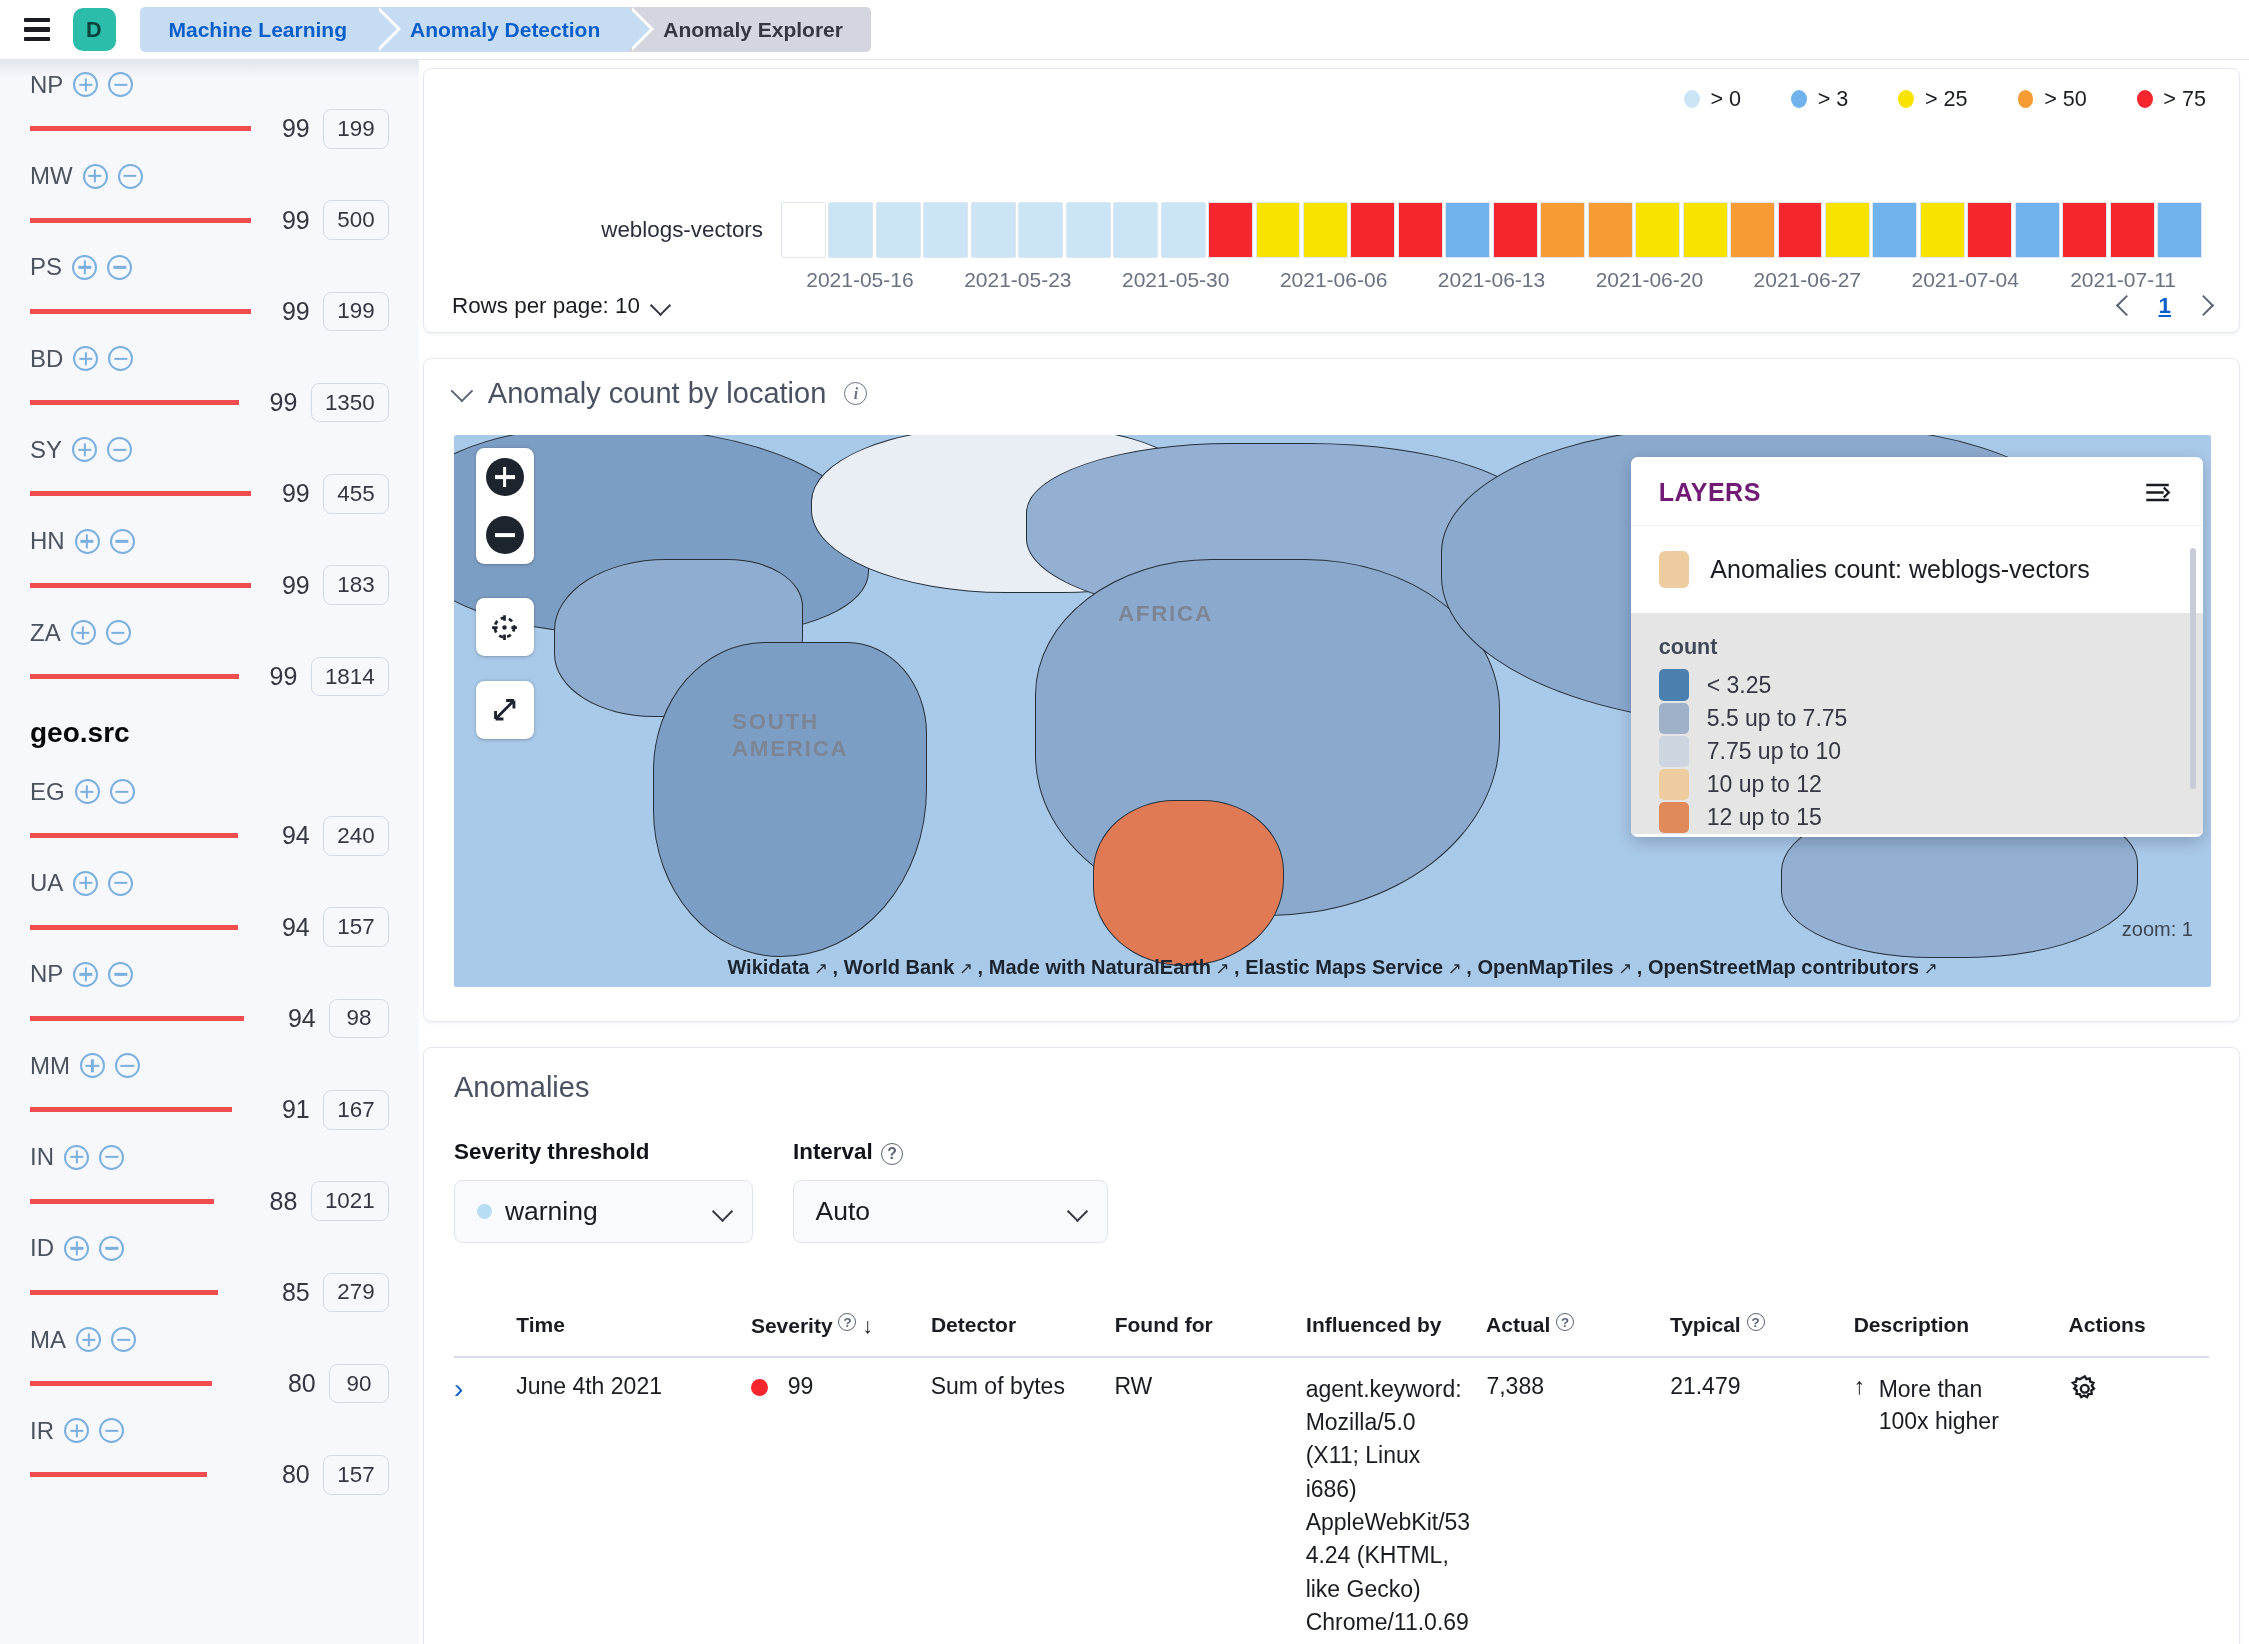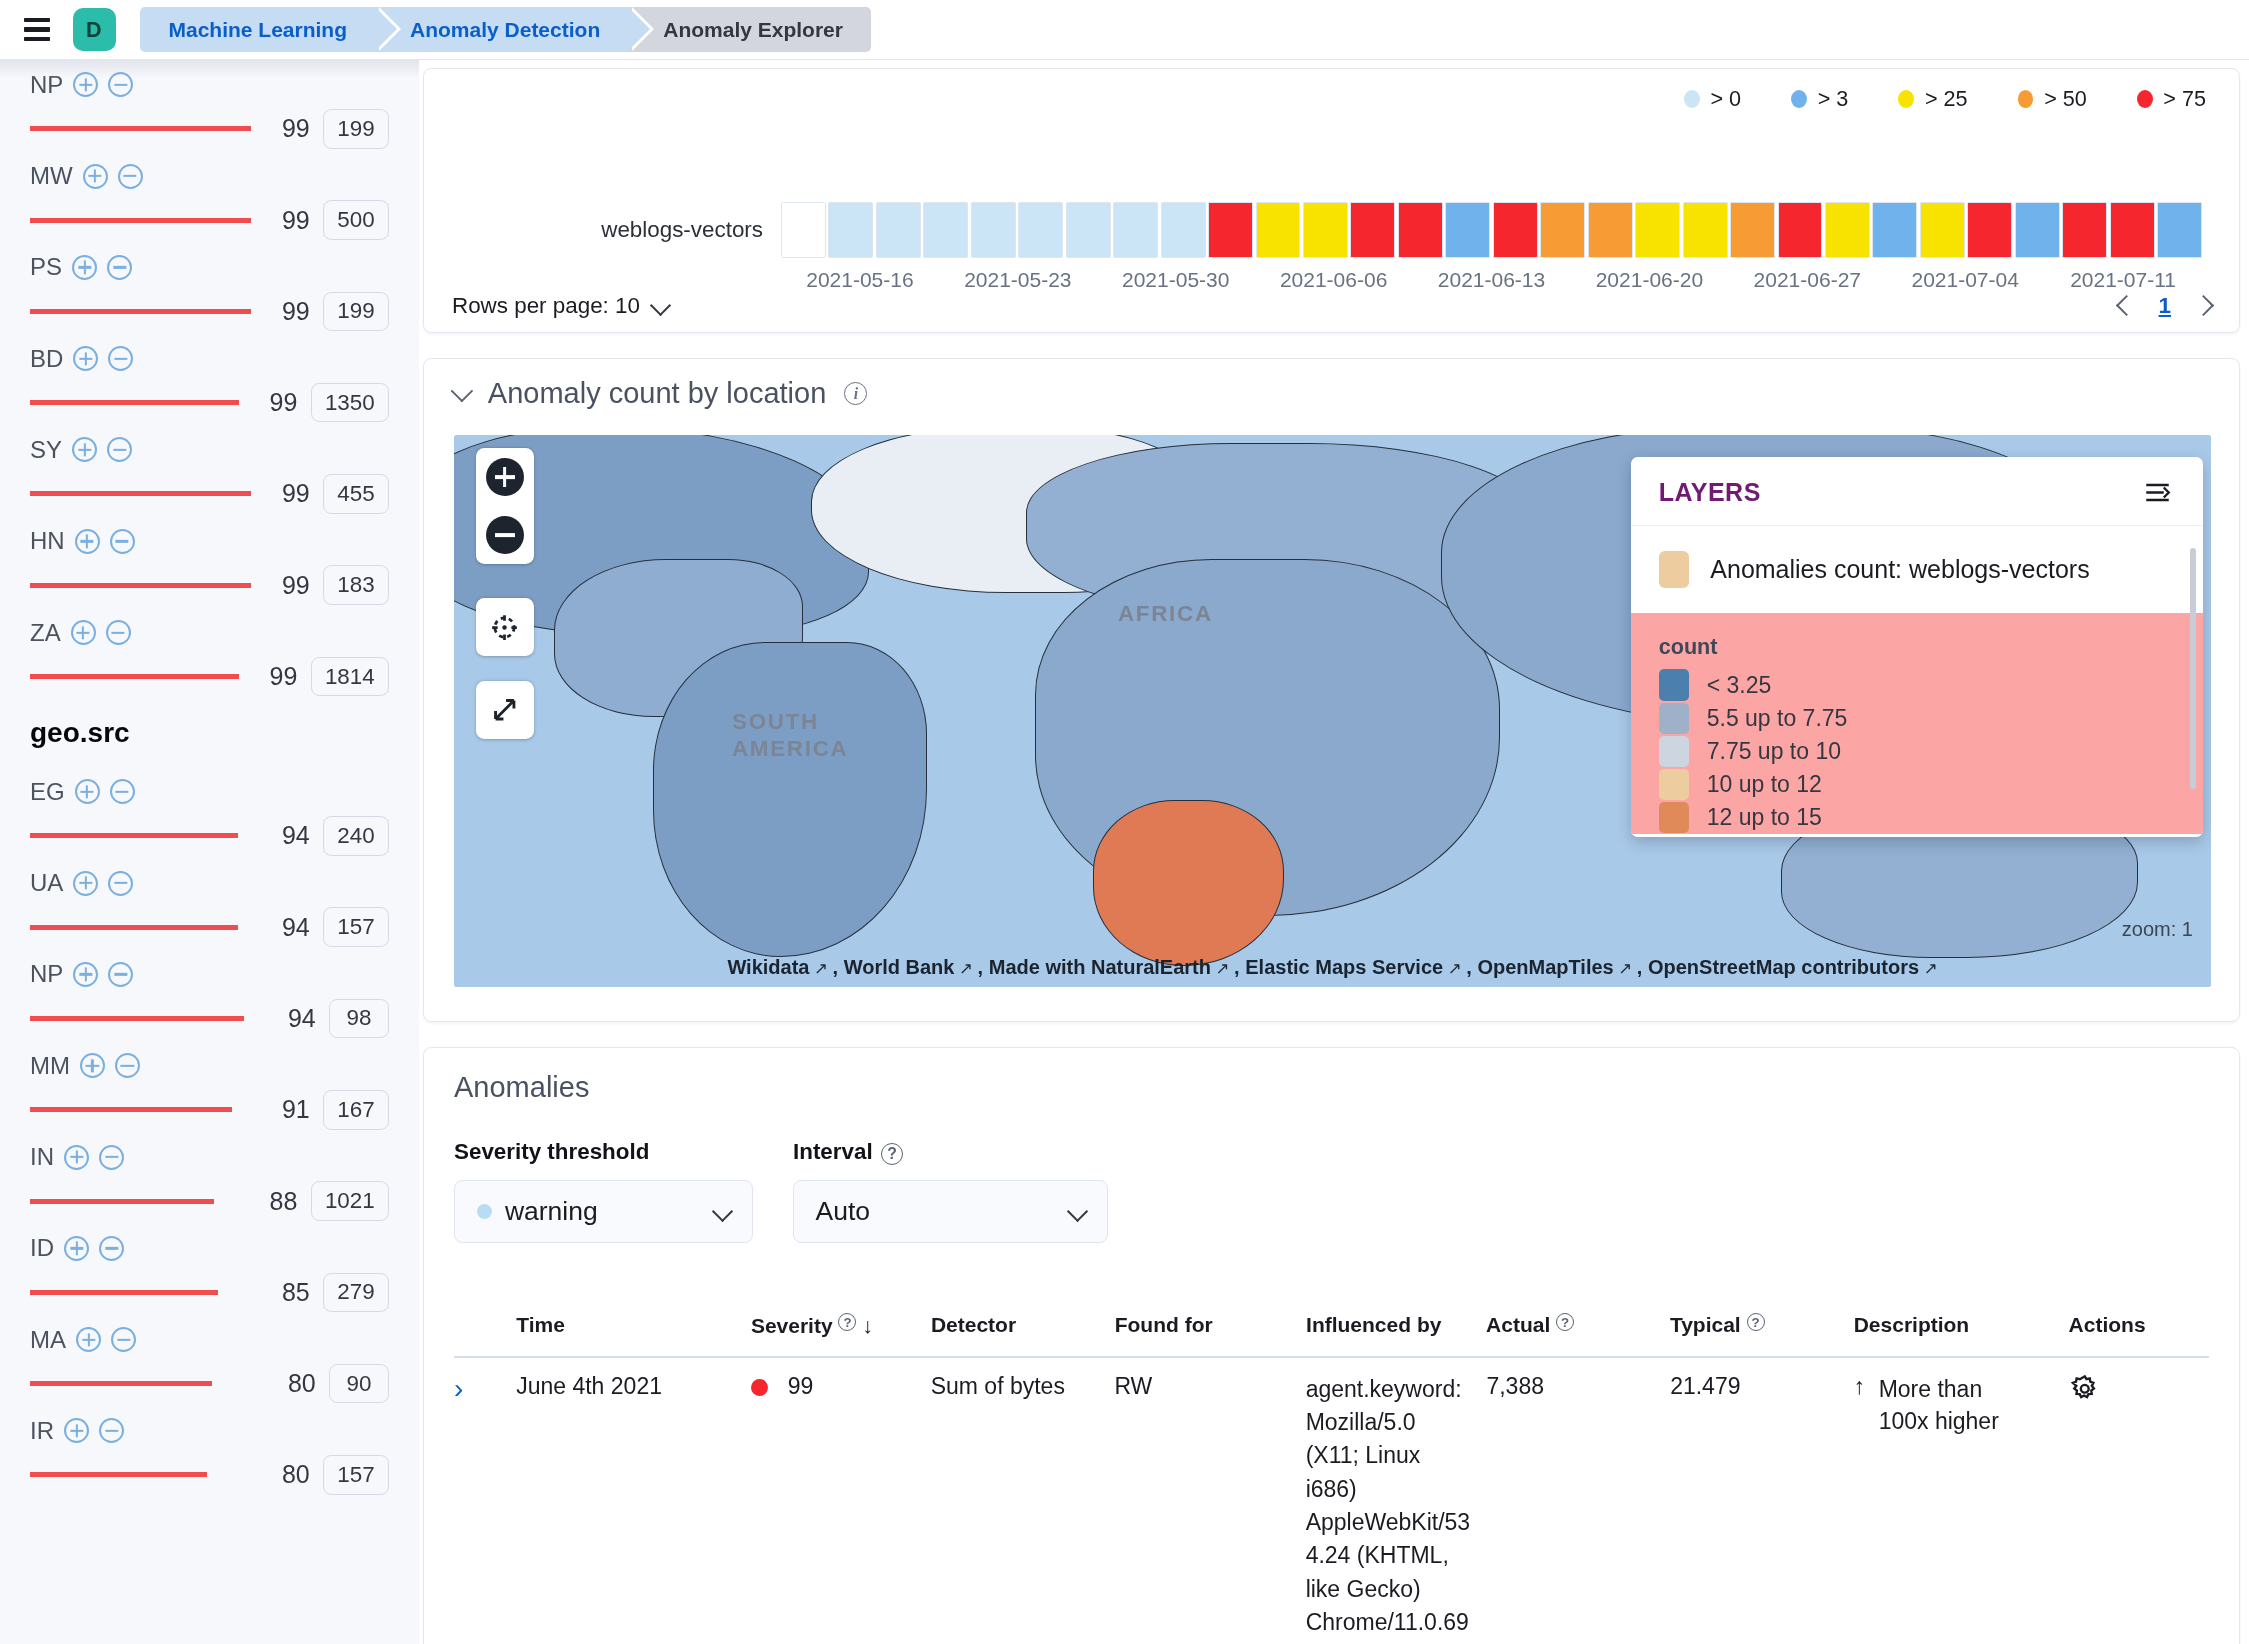--- a/index.html
+++ b/index.html
@@ -138,21 +138,21 @@
   .layers {
     position: absolute; right: 8.3px; top: 21.6px; width: 572px; max-height: 407px;
     background:#fff; border-radius: 6.6px; box-shadow: 0 5px 15px rgba(10,20,40,.22); overflow: hidden;
   }
   .layers-head { display:flex; align-items:center; justify-content: space-between;
     padding: 21.6px 28px 18px; border-bottom: 0.8px solid #eef0f5; }
   .layers-title { font-size: 25px; font-weight: 700; letter-spacing: 0.5px; color:#701a75; }
   .layers-body { padding: 18px 28px 3.3px; }
   .layer-item { display:flex; align-items:center; gap: 21.6px; font-size: 25px; color:#1a1c21; padding: 6.6px 0 25px; }
   .layer-swatch { width: 30px; height: 37px; border-radius: 5.8px; }
-  .legend-box { background:#fca5a5; margin: 0 -28px; padding: 21.6px 28px 0; }
+  .legend-box { background:#e5e5e5; margin: 0 -28px; padding: 21.6px 28px 0; }
   .legend-box .cap { font-size: 21.6px; font-weight: 700; color:#404857; margin-bottom: 8.3px; }
   .lg-row { display:flex; align-items:center; gap: 18px; font-size: 23px; color:#343741; padding: 0.8px 0; }
   .lg-sw { width: 30px; height: 31.5px; border-radius: 5px; flex: 0 0 auto; }
   .layers-scroll { position: absolute; right: 6.6px; top: 91px; width: 6.6px; height: 241px;
     background:#c9ccd6; border-radius: 3.3px; }
 
   
   .an-title { position: absolute; left: 30px; top: 23px; font-size: 29px; color: #4a5261; }
   .ctrl-label { font-size: 22.4px; font-weight: 700; color: #111319; display: flex; align-items: flex-end; gap: 8.3px; }
   .q-i { width: 22.4px; height: 22.4px; border: 1.9px solid #5b6372; border-radius: 50%; color: #5b6372;

